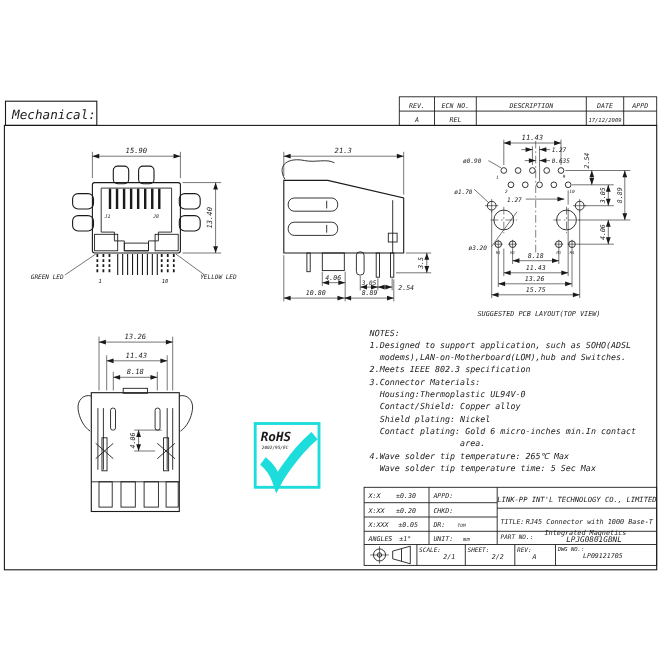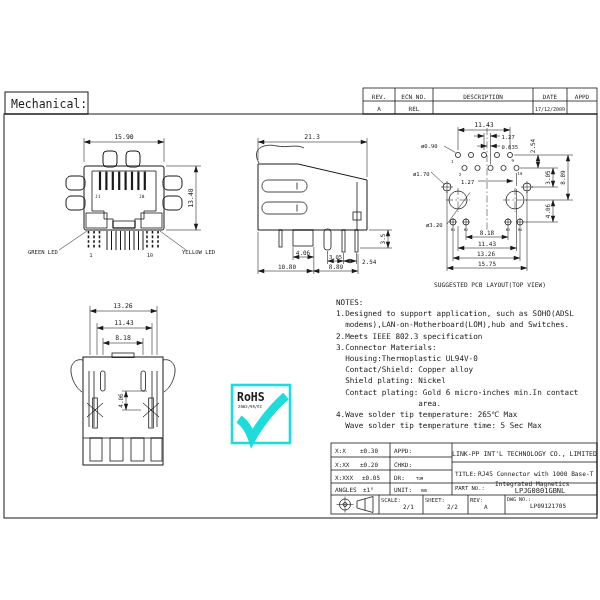--- a/index.html
+++ b/index.html
@@ -1,16 +1,16 @@
 <!DOCTYPE html>
 <html><head>
 <meta charset="utf-8">
 <style>
   html,body{margin:0;padding:0;background:#ffffff;}
-  .page{width:600px;height:600px;position:relative;background:#1d4ed8;overflow:hidden;}
+  .page{width:600px;height:600px;position:relative;background:#1d4ed8;overflow:hidden;font-style:italic;}
   svg text{font-family:"DejaVu Sans Mono","Liberation Mono",monospace;fill:#1a1a1a;white-space:pre;}
   .tm{text-anchor:middle}
   .t11{font-size:11.5px}
   .t76{font-size:7.6px}
   .t7{font-size:7px}
   .t65{font-size:6.5px}
   .t62{font-size:6.2px}
   .t6{font-size:6px}
   .t55{font-size:5.5px}
   .t5{font-size:5px}

